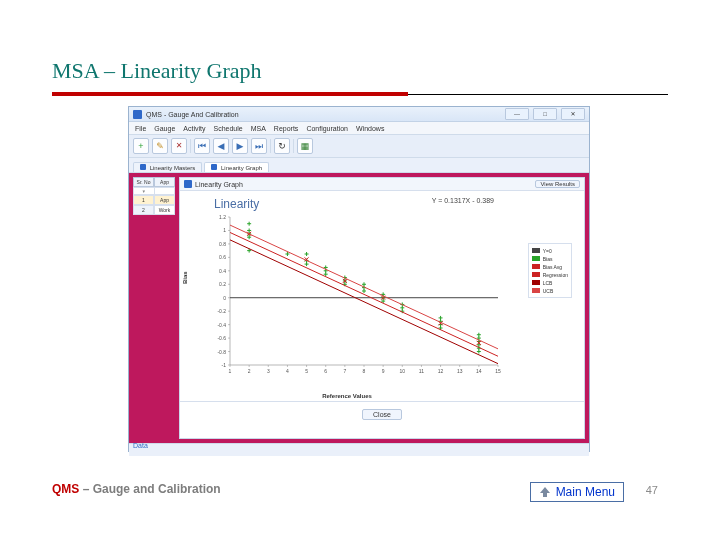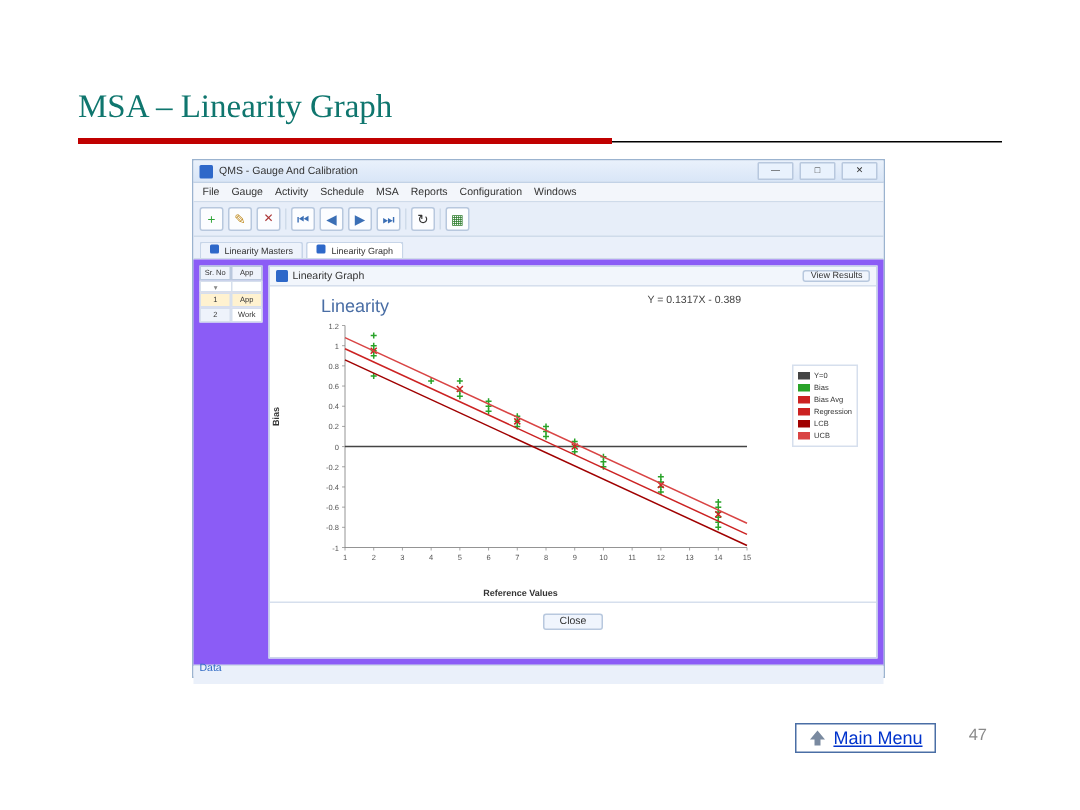--- a/index.html
+++ b/index.html
@@ -18,21 +18,21 @@
   .menubar{height:12px;background:#f3f6fb;border-bottom:1px solid #cfdbea;display:flex;gap:8px;padding:0 6px;align-items:center}
   .toolbar{height:18px;background:#e7eef9;border-bottom:1px solid #cfdbea;display:flex;gap:3px;padding:2px 4px;align-items:center}
   .tbtn{width:14px;height:14px;border:1px solid #b8c8de;background:#fcfdff;border-radius:2px;display:flex;align-items:center;justify-content:center;font-size:9px;line-height:1}
   .tbtn.plus{color:#2fa336}
   .tbtn.edit{color:#c08a1d}
   .tbtn.x{color:#a33;font-size:8px}
   .tbtn.nav{color:#3a6eb5}
   .tbtn.cal{color:#2a7a2a}
   .tabs{height:14px;background:#eaf0fa;border-bottom:1px solid #cfdbea;display:flex;padding-left:4px;align-items:flex-end}
   .tab{padding:1px 6px;border:1px solid #c7d5e8;border-bottom:none;background:#fff;margin-right:2px;border-radius:2px 2px 0 0;font-size:6px}
-  .body{position:relative;height:270px;background:#8b5cf6;border-bottom:1px solid #cfdbea}
+  .body{position:relative;height:270px;background:#be185d;border-bottom:1px solid #cfdbea}
   
   .gridlet{position:absolute;left:4px;top:4px;width:42px}
   .ghead{display:flex}
   .ghead div{flex:1;border:1px solid #b9c8dd;background:#eef3fb;font-size:5px;padding:1px;text-align:center}
   .grow{display:flex}
   .grow div{flex:1;border:1px solid #d6dfed;background:#fff;font-size:5px;padding:1px;text-align:center}
   .grow div:first-child{background:#eef3fb}
   .grow.sel div{background:#fff2d0}
   
   .panel{position:absolute;left:50px;top:4px;right:4px;bottom:4px;border:1px solid #cbd7ea;background:#fff}
@@ -53,21 +53,21 @@
   .pfoot{height:24px;border-top:1px solid #d6dfed;display:flex;align-items:center;justify-content:center}
   .closebtn{border:1px solid #b8c8de;background:#f0f5fd;padding:1px 10px;font-size:7px;border-radius:2px}
   .status{height:12px;background:#eaf0fa}
   .statuslab{position:absolute;left:4px;bottom:2px;color:#316ac5;font-size:7px}
 
   
   .foot-left{position:absolute;left:52px;bottom:44px;font-size:12px}
   .foot-brand{color:#c00000;font-weight:bold}
   .foot-sub{color:#7d7d7d;font-weight:bold}
   .mainbtn{position:absolute;right:96px;bottom:38px;border:1px solid #4a6ea5;background:#fff;padding:2px 8px;font-size:12px}
-  .mainbtn a{color:#0033cc;text-decoration:underline;font-family:"Trebuchet MS",sans-serif}
+  .mainbtn a{color:#0033cc;font-family:"Trebuchet MS",sans-serif}
   .mainbtn svg{vertical-align:-2px;margin-right:1px}
   .pagenum{position:absolute;right:62px;bottom:44px;font-size:11px;color:#8a8a8a}
 </style>
 </head>
 <body>
 
 <div class="slide">
   <div class="title">MSA – Linearity Graph</div>
   <div class="rule"></div>
   <div class="rule2"></div>
@@ -281,20 +281,23 @@
         </div>
         <div class="pfoot">
           <div class="closebtn">Close</div>
         </div>
       </div>
     </div>
     <div class="status"></div>
     <div class="statuslab">Data</div>
   </div>
 
+  <div class="foot-left">
+    <span class="foot-brand">QMS</span><span class="foot-sub"> – Gauge and Calibration</span>
+  </div>
   <div class="mainbtn">
     <svg width="12" height="12">
         <path d="M6 1 L11 7 L8 7 L8 11 L4 11 L4 7 L1 7 Z" fill="#7a8aa0"></path>
       </svg>
     <a>Main Menu</a>
   </div>
   <div class="pagenum">47</div>
 </div>
 
 </body></html>

